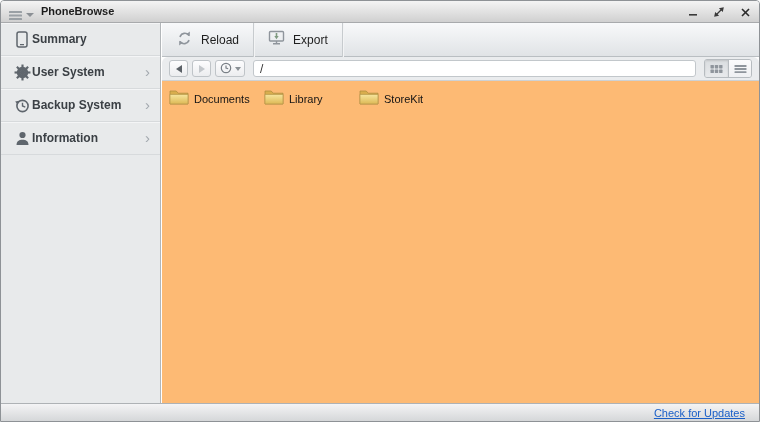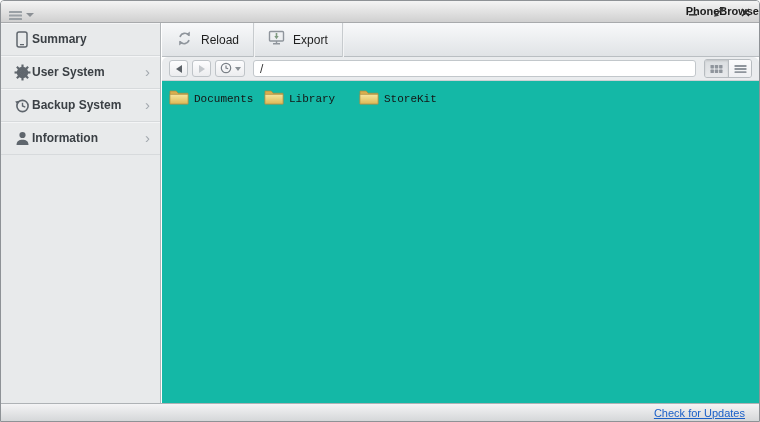--- a/index.html
+++ b/index.html
@@ -9,21 +9,21 @@
     border:1px solid #8e9296; background:#fff; overflow:hidden;
     border-radius:4px 4px 0 0;
   }
   
   .titlebar {
     position:absolute; top:0; left:0; right:0; height:22px;
     background:linear-gradient(#f4f4f4,#d0d0d0);
     border-bottom:1px solid #a8aaac;
   }
   .titlebar .title {
-    position:absolute; left:0; right:0; top:4px; text-align:right;
+    position:absolute; left:0; right:0; top:4px; text-align:left;
     font-size:11px; font-weight:bold; color:#1c1c1c;padding-left:40px;
   }
   .tb-left { position:absolute; left:8px; top:5px; display:flex; align-items:center; gap:4px; }
   .caret-down { width:0; height:0; border-left:4px solid transparent; border-right:4px solid transparent; border-top:4px solid #8b9095; }
   .tb-right { position:absolute; right:8px; top:0; height:22px; display:flex; align-items:center; gap:14px; }
   .winbtn { width:12px; height:12px; display:flex; align-items:center; justify-content:center; cursor:default; }
   
   .sidebar {
     position:absolute; top:22px; left:0; width:160px; height:382px;
     background:#e8eaeb; border-right:1px solid #b2b6b9;
@@ -78,21 +78,21 @@
   }
   .seg {
     display:flex; border:1px solid #b7bcc0; border-radius:3px; overflow:hidden; flex:0 0 auto;
   }
   .seg-btn { width:23px; height:17px; display:flex; align-items:center; justify-content:center; cursor:pointer; background:linear-gradient(#fbfbfc,#eff0f2); }
   .seg-btn.active { background:linear-gradient(#dadde0,#e8eaec); box-shadow:inset 0 1px 2px rgba(0,0,0,0.12); }
   .seg-btn + .seg-btn { border-left:1px solid #b7bcc0; }
   
   .content {
     position:absolute; top:80px; left:161px; right:0; bottom:18px;
-    background:#14b8a6; overflow:auto;font-family:Liberation Mono, monospace;
+    background:#fdba74; overflow:auto;
   }
   .file-row { display:flex; padding:6px 0 0 7px; }
   .file-item { width:95px; height:24px; display:flex; align-items:center; gap:5px; cursor:pointer; }
   .file-item .f-label { font-size:11px; color:#141414; white-space:nowrap; }
   
   .statusbar {
     position:absolute; left:0; right:0; bottom:0; height:18px;
     background:linear-gradient(#f4f4f5,#d5d7d9);
     border-top:1px solid #aeb2b5;
     display:flex; align-items:center; justify-content:flex-end; padding-right:14px;

